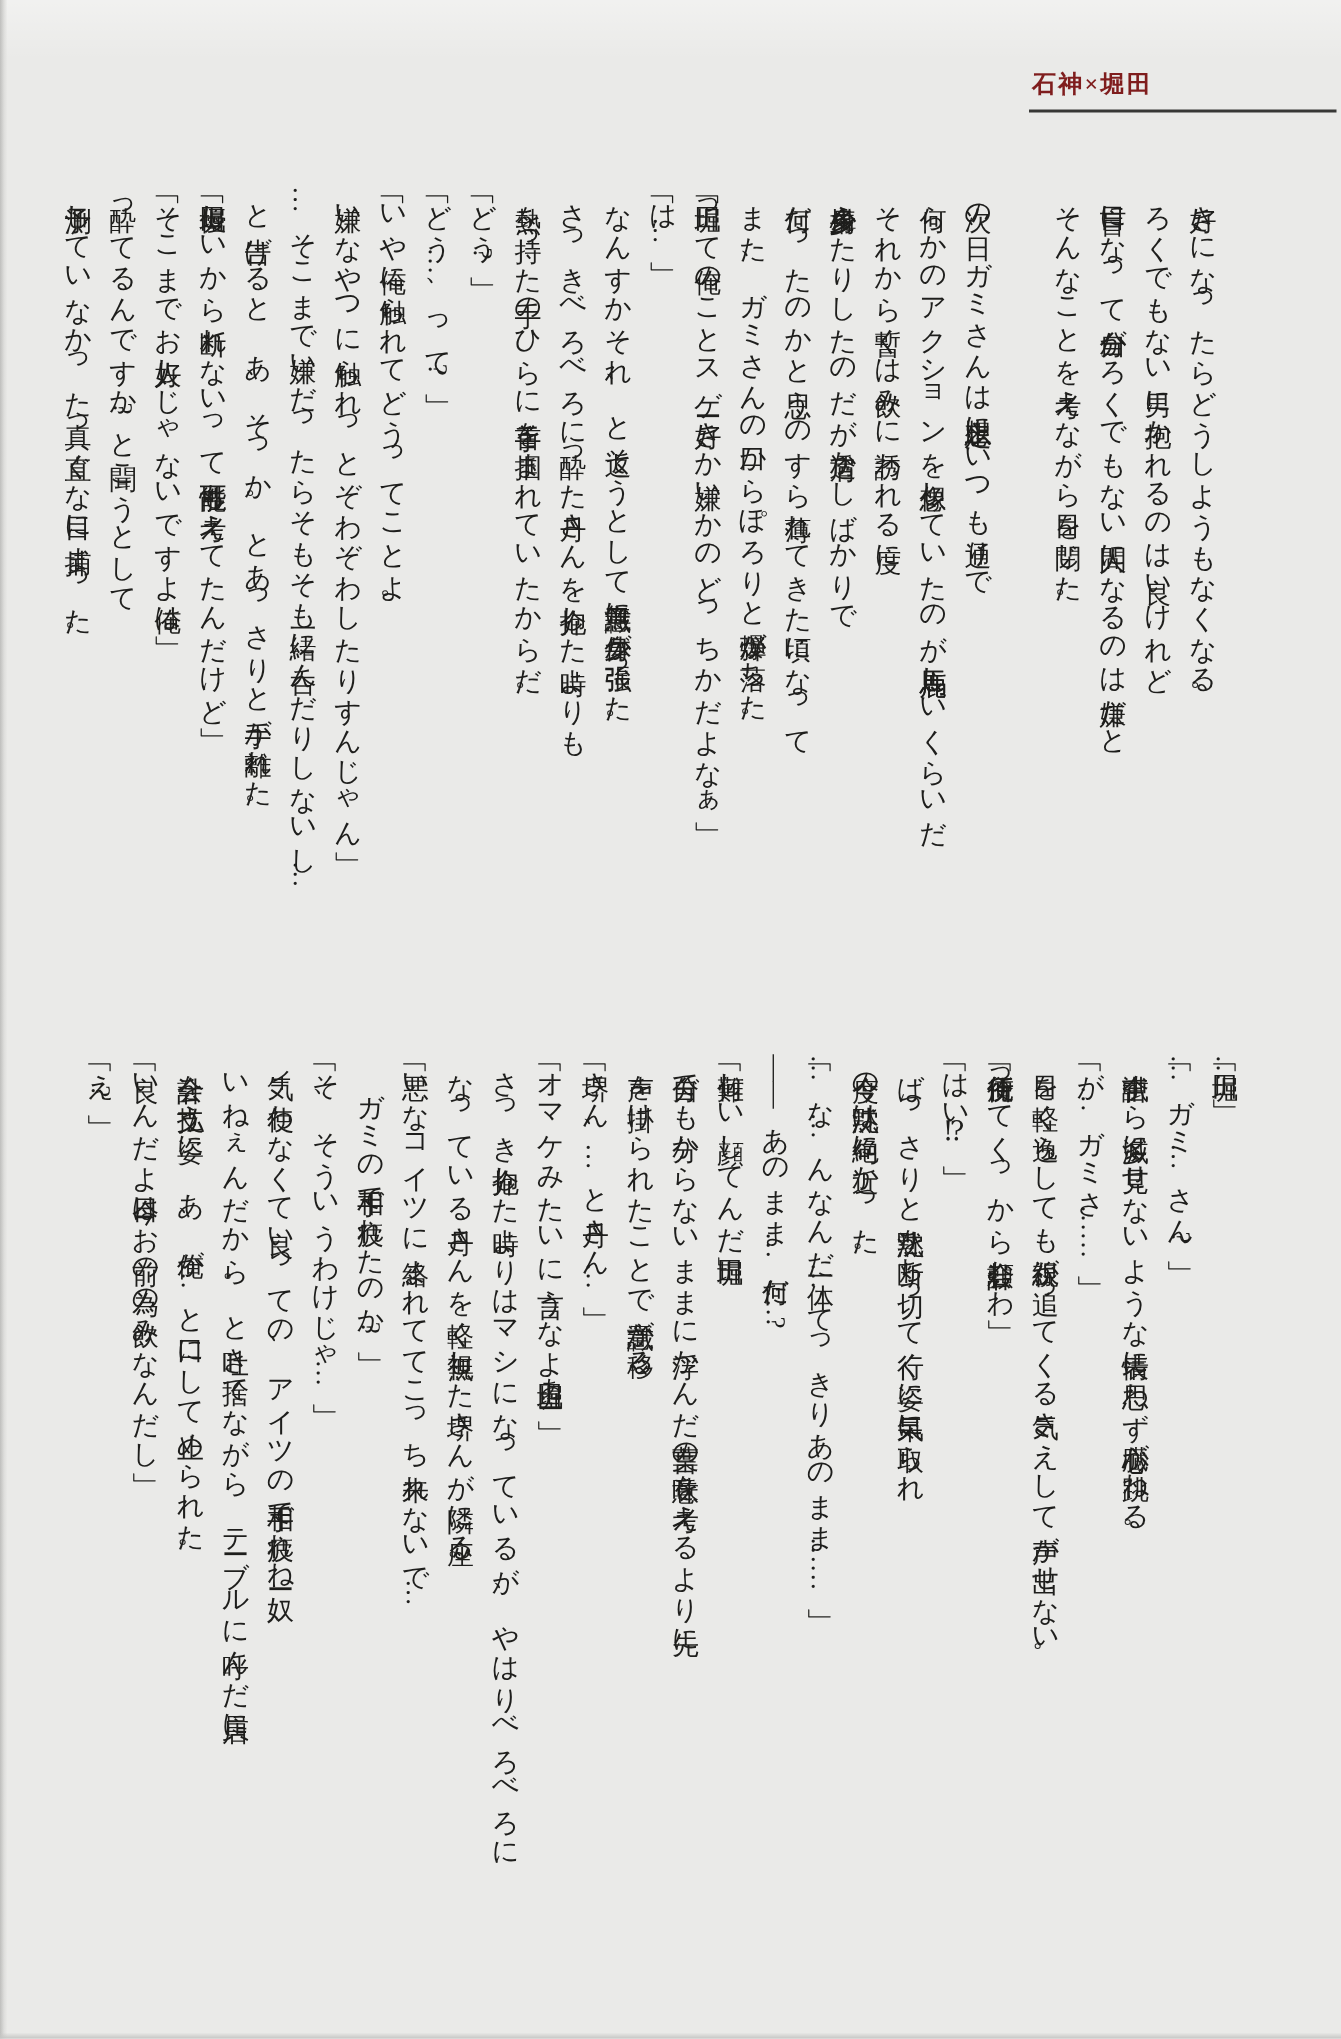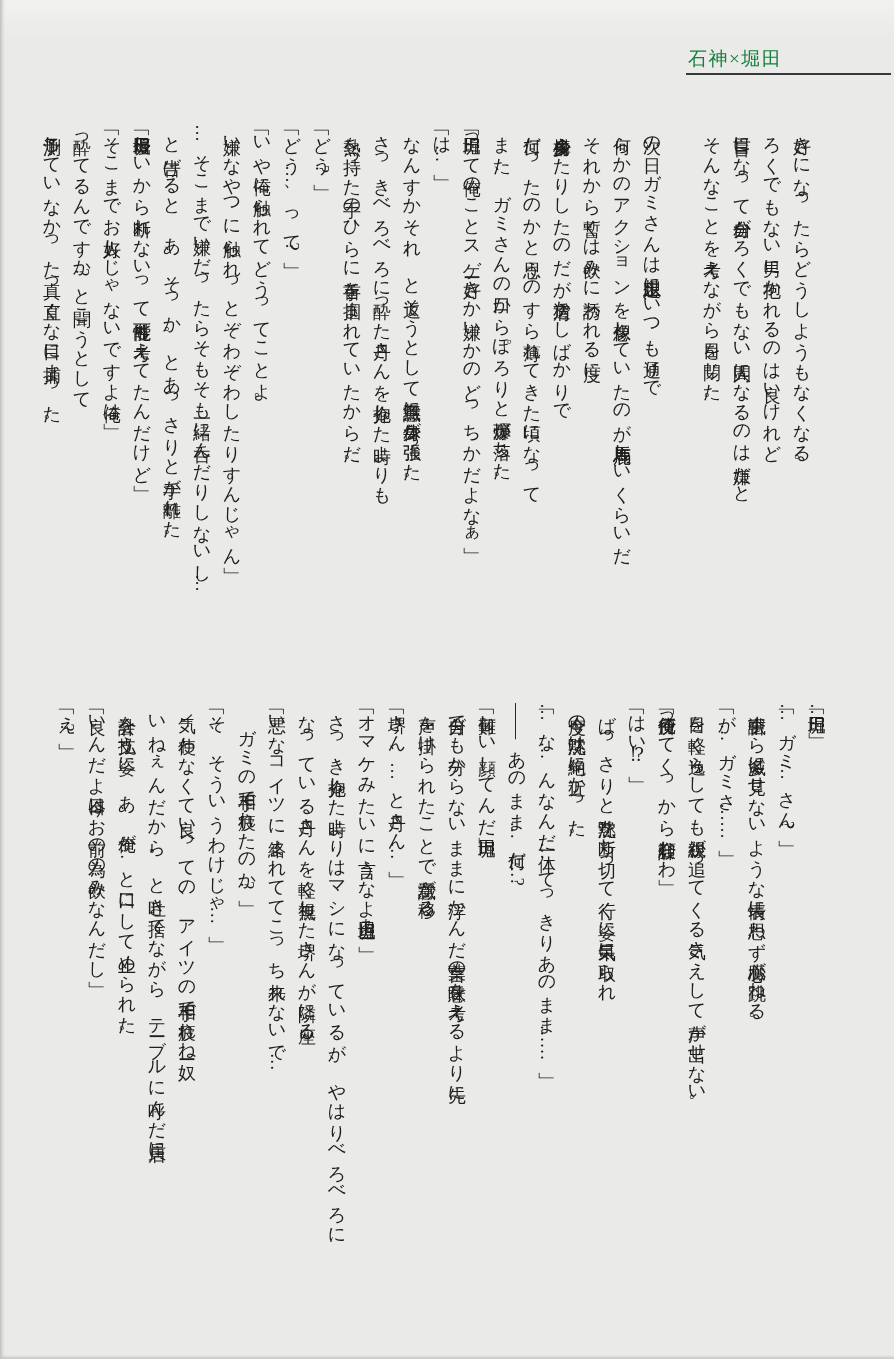--- a/index.html
+++ b/index.html
@@ -28,24 +28,24 @@
   .edge-bottom {
     position: absolute; bottom: 0; left: 0; width: 100%; height: 4px;
     background: linear-gradient(180deg, rgba(180,180,178,0), #c6c6c4);
     pointer-events: none;
   }
 
   .header-title {
     position: absolute;
     top: 46px;
     left: 688px;
-    font-size: 19px;
+    font-size: 16px;
     letter-spacing: 1.5px;
-    font-weight: 400;
-    color: #15803d;
+    font-weight: 700;
+    color: #7f1d1d;
     white-space: nowrap;
   }
   .header-rule {
     position: absolute;
     top: 73px;
     left: 686px;
     width: 205px;
     height: 2px;
     background: #383836;
   }

